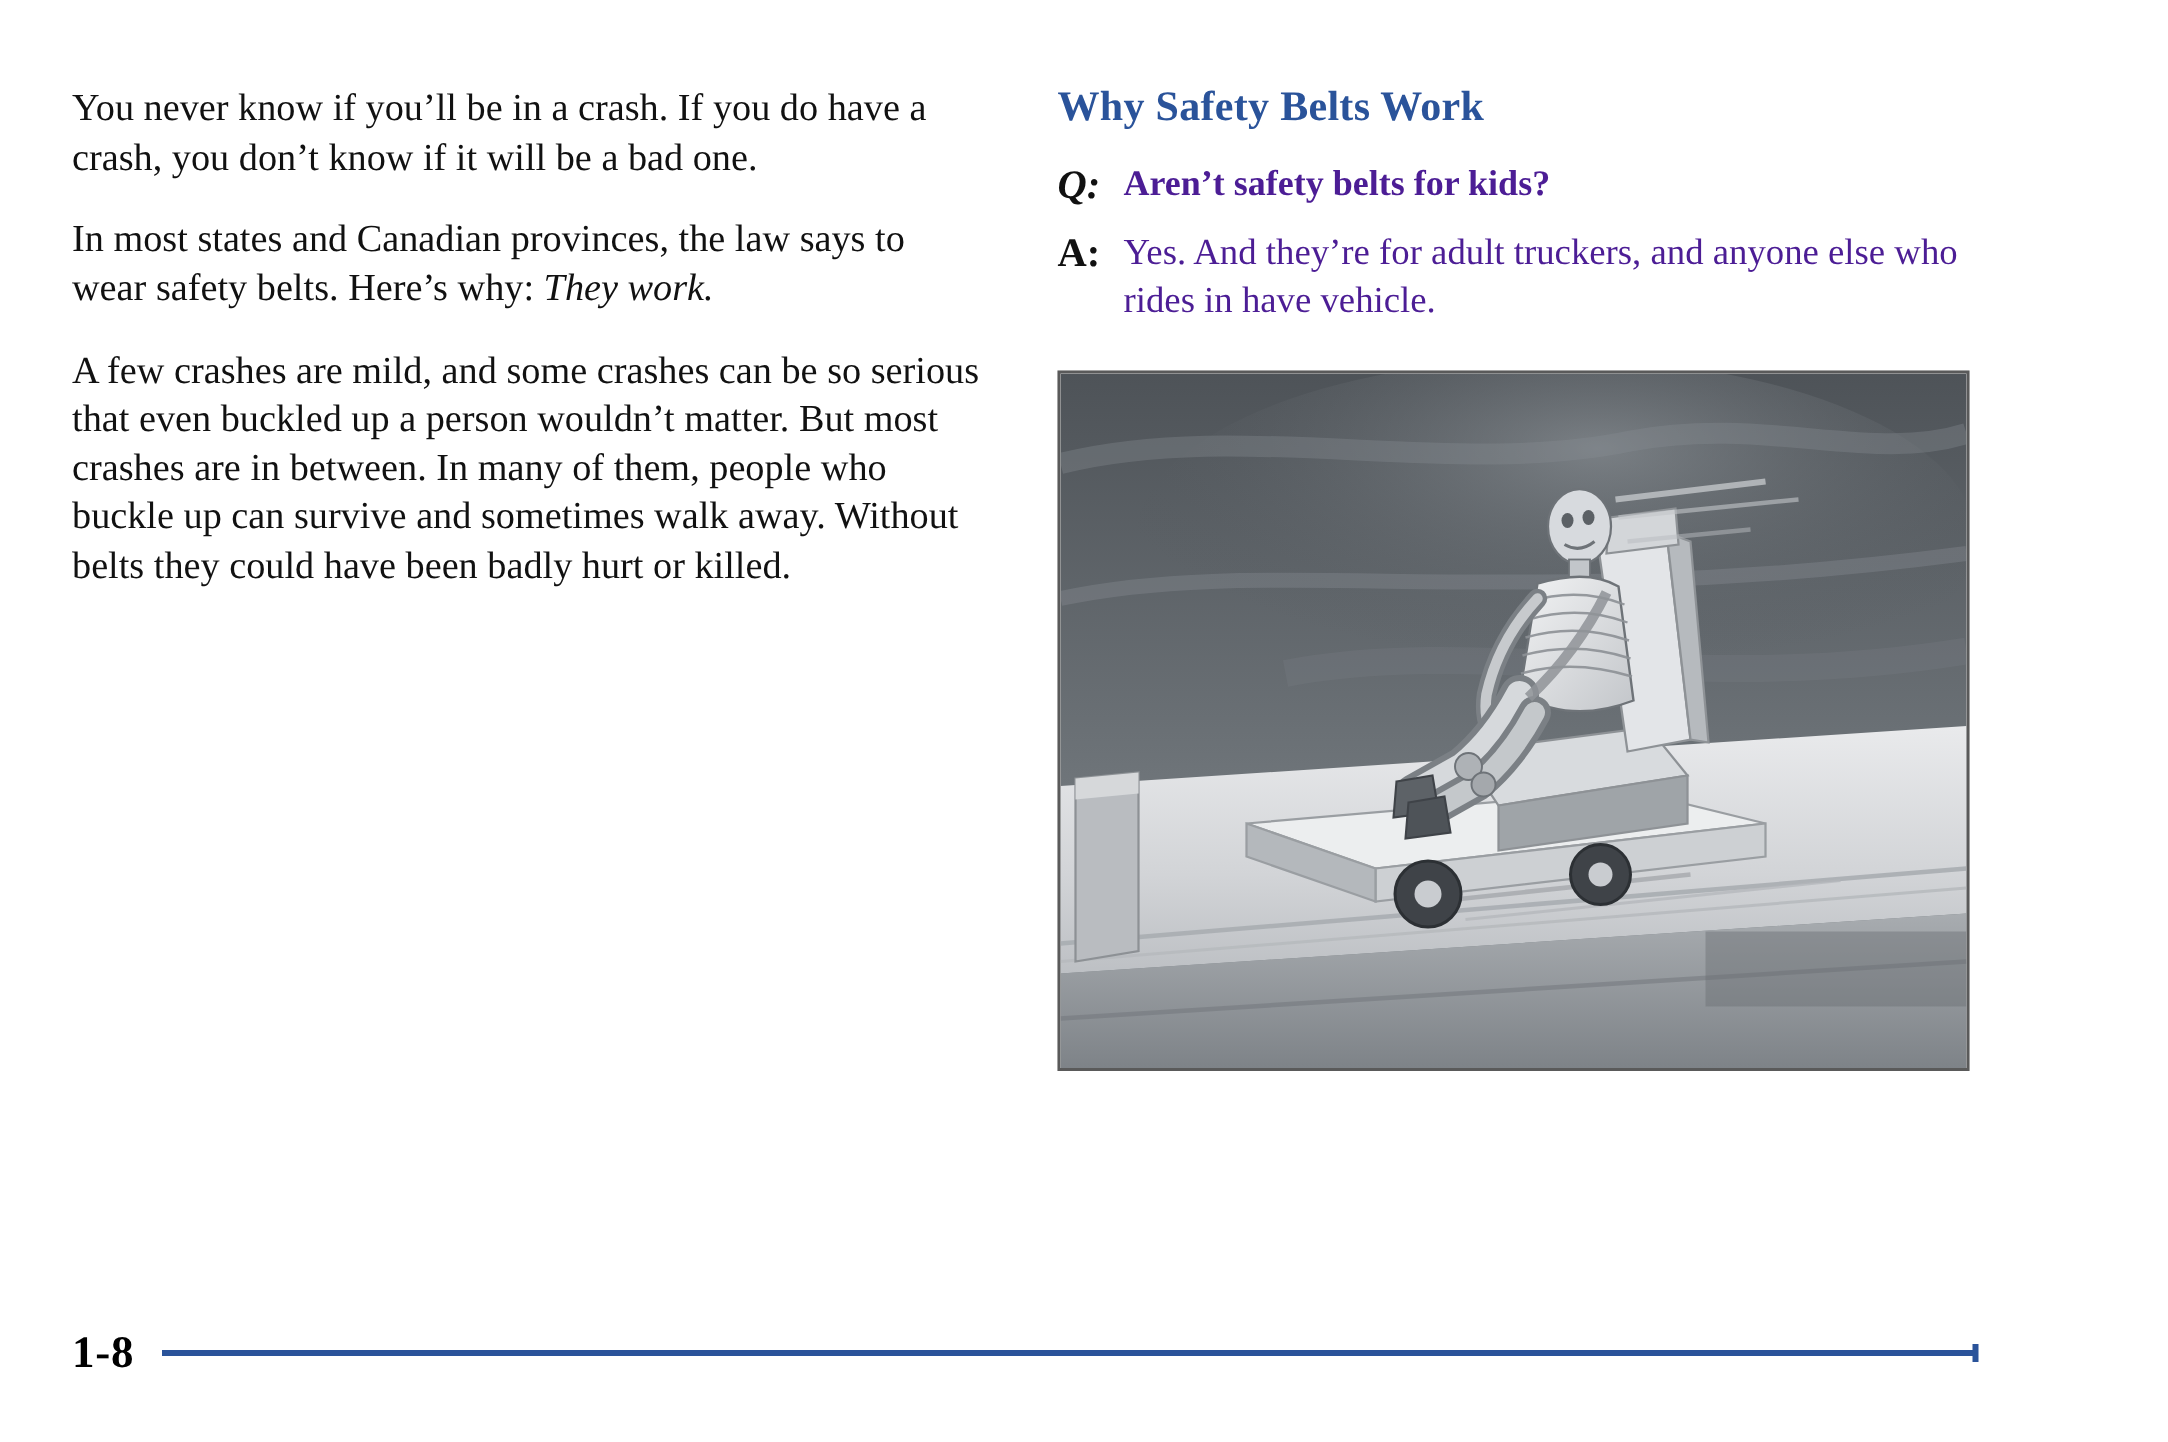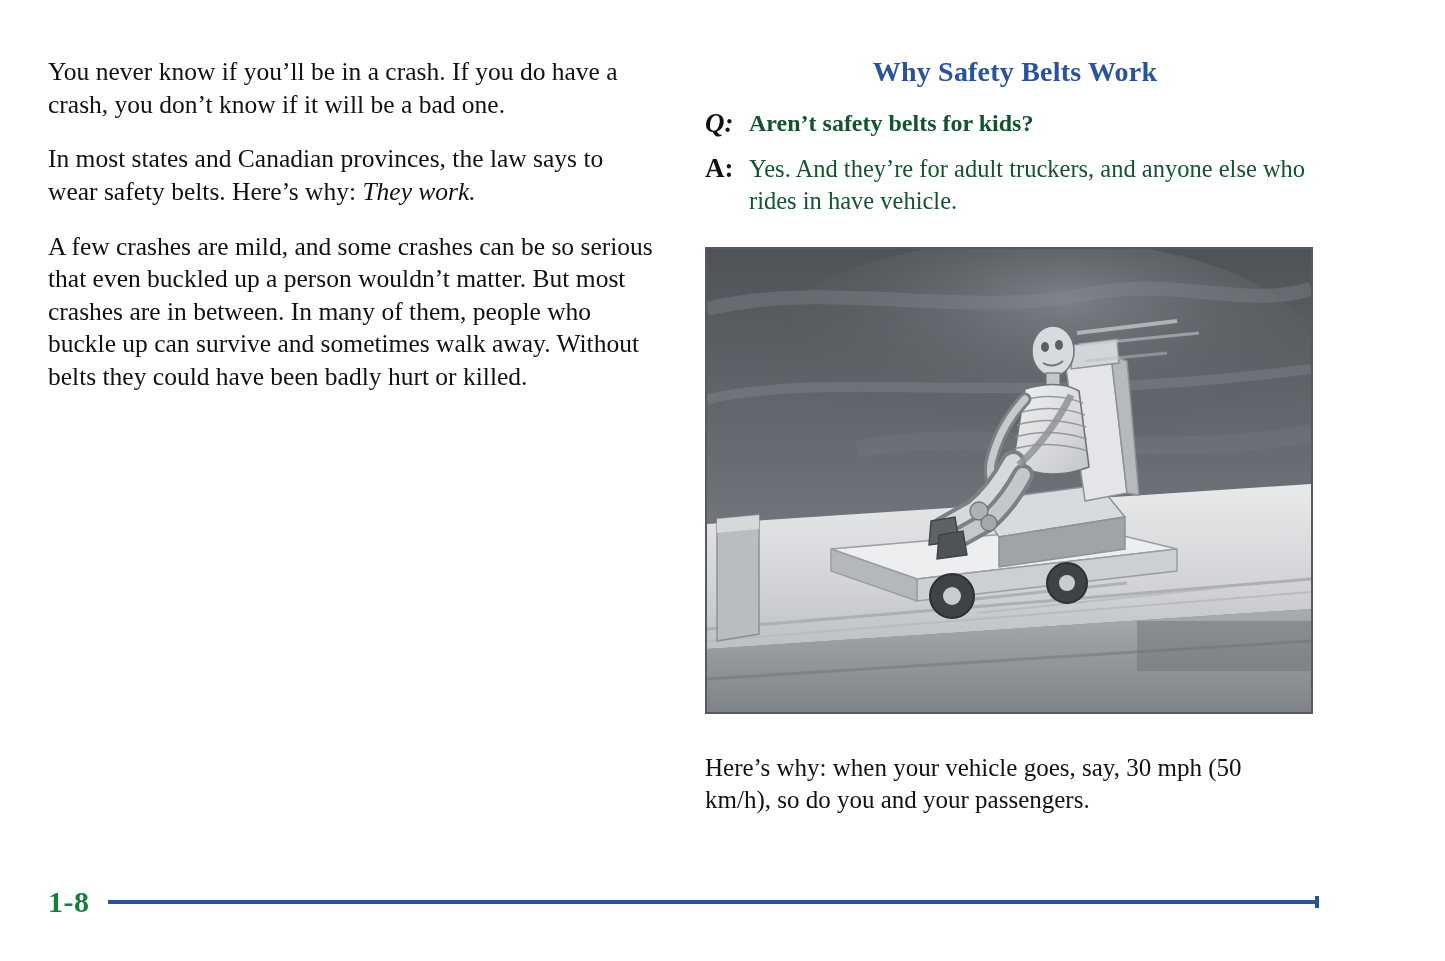--- a/index.html
+++ b/index.html
@@ -48,21 +48,20 @@
     top: 56px;
     width: 620px;
   }
   .section-title {
     font-family: "Liberation Serif", serif;
     font-weight: bold;
     font-size: 28px;
     color: #2a539a;
     margin: 0 0 20px 0;
     letter-spacing: 0.2px;
-    text-align: center;
   }
 
   .qa-row {
     display: flex;
     align-items: flex-start;
     margin-bottom: 14px;
   }
   .qa-marker {
     flex: 0 0 auto;
     width: 44px;
@@ -74,21 +73,21 @@
     font-weight: bold;
     font-family: "Liberation Serif", serif;
   }
   .qa-marker.a {
     font-weight: bold;
     font-family: "Liberation Serif", serif;
   }
   .qa-text {
     font-size: 24.5px;
     line-height: 1.3;
-    color: #14532d;
+    color: #4c1d95;
   }
   .qa-text.bold {
     font-weight: bold;
     font-size: 24px;
   }
 
   
   .figure {
     margin-top: 30px;
     width: 608px;
@@ -119,21 +118,21 @@
     left: 48px;
     bottom: 42px;
     width: 1270px;
     display: flex;
     align-items: center;
   }
   .page-number {
     font-family: "Liberation Serif", serif;
     font-weight: bold;
     font-size: 30px;
-    color: #15803d;
+    color: #000000;
     margin-right: 18px;
     letter-spacing: 0.5px;
   }
   .footer-rule {
     flex: 1 1 auto;
     height: 4px;
     background: #2a539a;
     position: relative;
   }
   .footer-rule::after {
@@ -272,21 +271,20 @@
         <circle cx="282" cy="274" r="8" fill="#a4a8ac" stroke="#6e7378" stroke-width="1.3"></circle>
 
         <path d="M364,146 Q344,186 312,216" stroke="#8f9398" stroke-width="7" fill="none" opacity="0.85"></path>
 
         <path d="M370,84 L470,72" stroke="#cfd2d5" stroke-width="4" opacity="0.7"></path>
         <path d="M372,96 L492,84" stroke="#c3c6ca" stroke-width="3" opacity="0.6"></path>
         <path d="M378,112 L460,104" stroke="#b9bcc0" stroke-width="3" opacity="0.5"></path>
       </svg>
     </div>
 
-    <div class="caption">Here’s why: when your vehicle goes, say, 30 mph (50 km/h), so do you and your passengers.</div>
   </div>
 
   <div class="footer">
     <div class="page-number">1-8</div>
     <div class="footer-rule"></div>
   </div>
 
 </div>
 
 </body></html>

